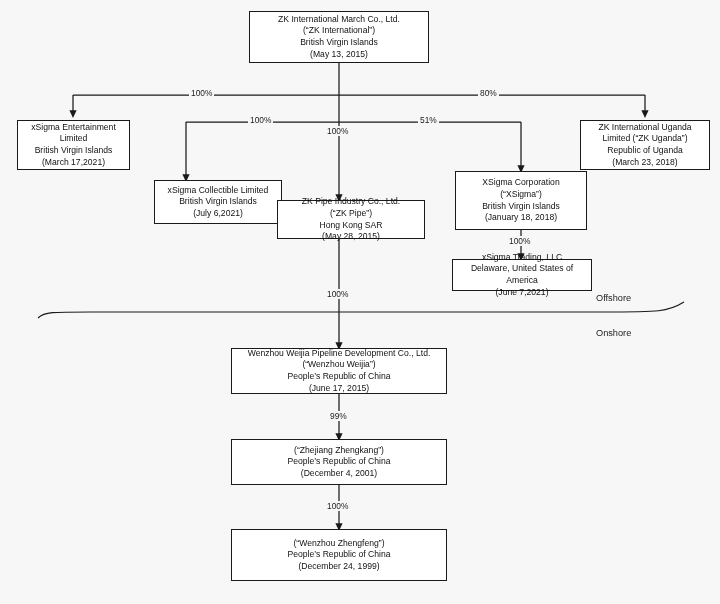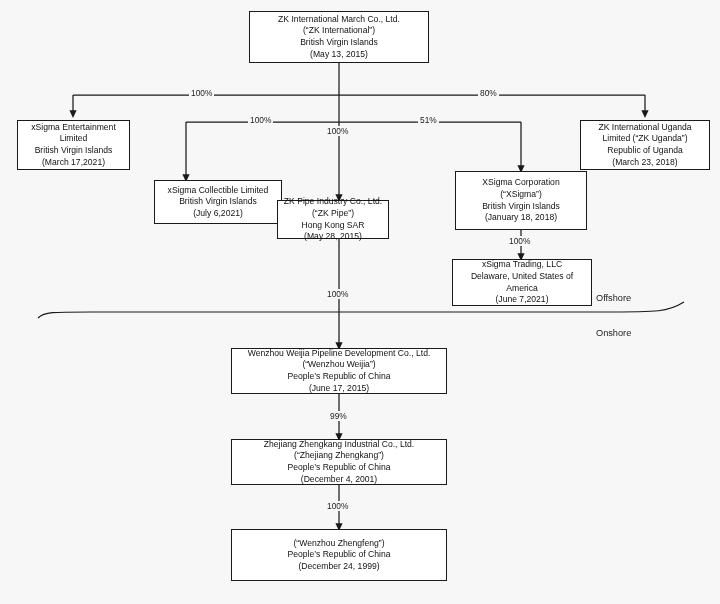--- a/index.html
+++ b/index.html
@@ -110,57 +110,56 @@
     <span class="ln">British Virgin Islands</span>
     <span class="ln">(March 17,2021)</span>
   </div>
 
   <div class="node-box" style="left:122px; top:180px; width:128px; height:44px;margin-left:32px;">
     <span class="ln">xSigma Collectible Limited</span>
     <span class="ln">British Virgin Islands</span>
     <span class="ln">(July 6,2021)</span>
   </div>
 
-  <div class="node-box" style="left:277px; top:200px; width:112px; height:39px;">
+  <div class="node-box" style="left:277px; top:200px; width:148px; height:39px;">
     <span class="ln">ZK Pipe Industry Co., Ltd.</span>
     <span class="ln">(“ZK Pipe”)</span>
     <span class="ln">Hong Kong SAR</span>
     <span class="ln">(May 28, 2015)</span>
   </div>
 
   <div class="node-box" style="left:455px; top:171px; width:132px; height:59px;">
     <span class="ln">XSigma Corporation</span>
     <span class="ln">(“XSigma”)</span>
     <span class="ln">British Virgin Islands</span>
     <span class="ln">(January 18, 2018)</span>
   </div>
 
   <div class="node-box" style="left:580px; top:120px; width:130px; height:50px;align-items:center;">
     <span class="ln">ZK International Uganda</span>
     <span class="ln">Limited (“ZK Uganda”)</span>
     <span class="ln">Republic of Uganda</span>
     <span class="ln">(March 23, 2018)</span>
   </div>
 
-  <div class="node-box" style="left:452px; top:259px; width:140px; height:47px;">
+  <div class="node-box" style="left:452px; top:259px; width:140px; height:32px;">
     <span class="ln">xSigma Trading, LLC</span>
     <span class="ln">Delaware, United States of</span>
     <span class="ln">America</span>
     <span class="ln">(June 7,2021)</span>
   </div>
 
   <div class="node-box" style="left:231px; top:348px; width:216px; height:46px;">
     <span class="ln">Wenzhou Weijia Pipeline Development Co., Ltd.</span>
     <span class="ln">(“Wenzhou Weijia”)</span>
     <span class="ln">People’s Republic of China</span>
     <span class="ln">(June 17, 2015)</span>
   </div>
 
   <div class="node-box" style="left:231px; top:439px; width:216px; height:46px;">
-    <span class="ln">Zhejiang Zhengkang Industrial Co., Ltd.</span>
     <span class="ln">(“Zhejiang Zhengkang”)</span>
     <span class="ln">People’s Republic of China</span>
     <span class="ln">(December 4, 2001)</span>
   </div>
 
   <div class="node-box" style="left:231px; top:529px; width:216px; height:52px;">
     <span class="ln">(“Wenzhou Zhengfeng”)</span>
     <span class="ln">People’s Republic of China</span>
     <span class="ln">(December 24, 1999)</span>
   </div>

